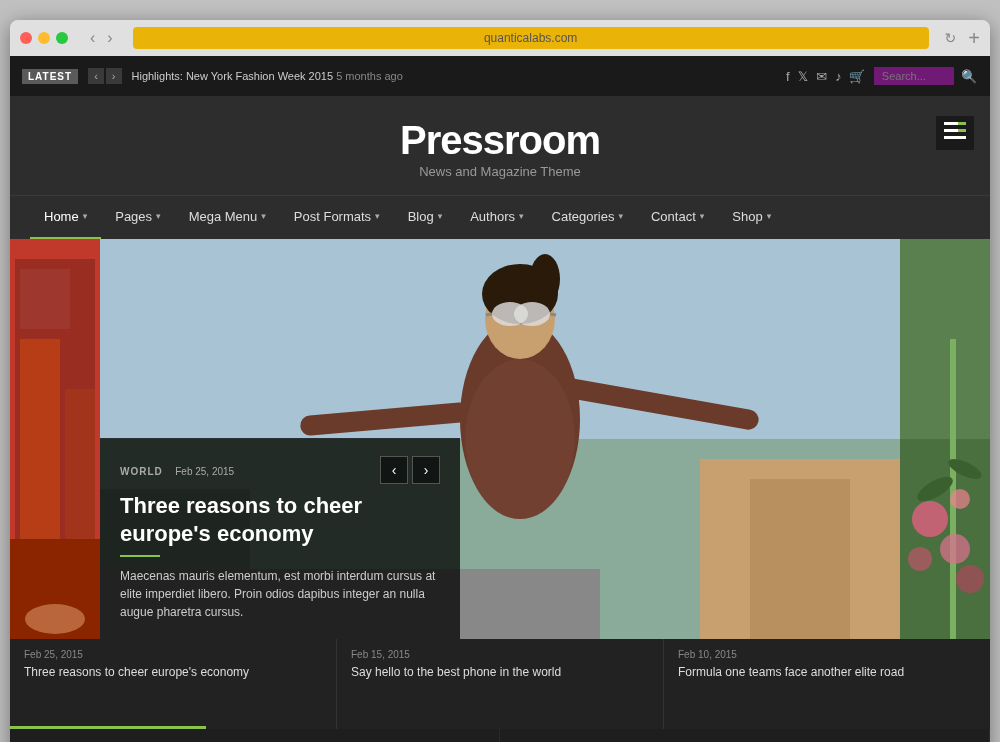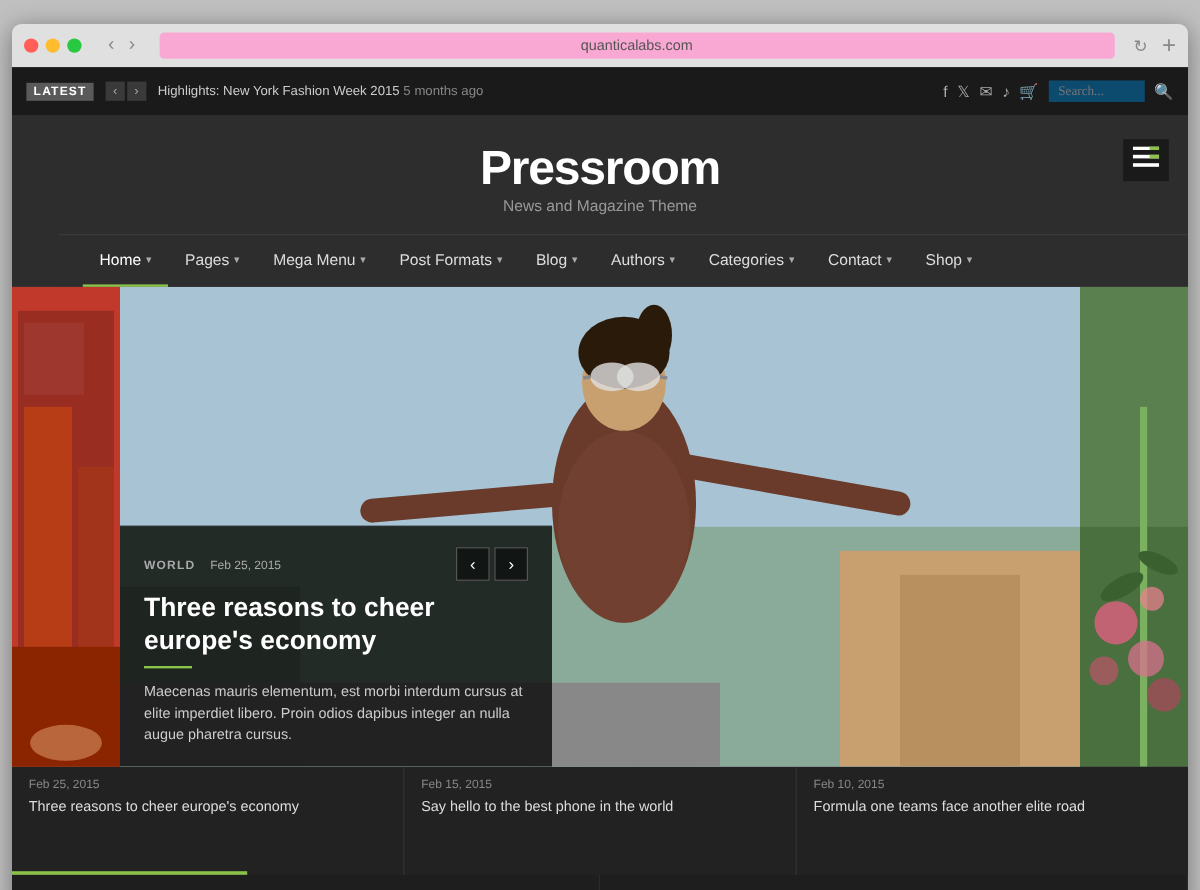--- a/index.html
+++ b/index.html
@@ -24,21 +24,21 @@
     .traffic-lights { display: flex; gap: 6px; align-items: center; }
     .tl { width: 12px; height: 12px; border-radius: 50%; }
     .tl-red { background: #ff5f57; }
     .tl-yellow { background: #febc2e; }
     .tl-green { background: #28c840; }
     .browser-nav { display: flex; gap: 4px; margin-left: 10px; }
     .nav-btn { background: none; border: none; color: #888; font-size: 16px; cursor: pointer; padding: 0 4px; }
     .address-bar {
       flex: 1;
       height: 22px;
-      background: #f9a8d4;
+      background: #eab308;
       border-radius: 4px;
       display: flex;
       align-items: center;
       justify-content: center;
       font-size: 12px;
       color: #555;
       margin: 0 8px;
     }
     .reload-btn { background: none; border: none; color: #888; font-size: 14px; cursor: pointer; }
     .new-tab-btn { background: none; border: none; color: #888; font-size: 20px; cursor: pointer; margin-left: 4px; }
@@ -66,28 +66,27 @@
       padding: 2px 6px;
       letter-spacing: 1px;
     }
     .top-nav-arrows { display: flex; gap: 2px; }
     .top-nav-arrow { background: #3a3a3a; border: none; color: #aaa; font-size: 11px; cursor: pointer; padding: 2px 6px; }
     .ticker-text { color: #ccc; font-size: 11px; flex: 1; }
     .ticker-time { color: #888; font-size: 11px; }
     .top-bar-social { display: flex; gap: 8px; margin-left: auto; align-items: center; }
     .social-icon { color: #aaa; font-size: 13px; cursor: pointer; }
     .top-search-input {
-      background: #0c4a6e;
+      background: #701a75;
       border: none;
       color: #aaa;
       font-size: 11px;
       padding: 3px 8px;
       width: 80px;
       outline: none;
-      font-family: Liberation Serif, serif;
     }
     .top-search-btn { background: none; border: none; color: #aaa; cursor: pointer; font-size: 13px; }
 
     
     .site-header {
       background: #2d2d2d;
       text-align: center;
       padding: 24px 0 16px;
       position: relative;
     }
@@ -113,21 +112,20 @@
     }
 
     
     .main-nav {
       background: #2d2d2d;
       border-top: 1px solid #3a3a3a;
       display: flex;
       align-items: center;
       padding: 0 20px;
       height: 44px;
-      margin-left: 39px;
     }
     .nav-item {
       color: #ddd;
       font-size: 13px;
       padding: 0 14px;
       height: 44px;
       display: flex;
       align-items: center;
       gap: 4px;
       cursor: pointer;

